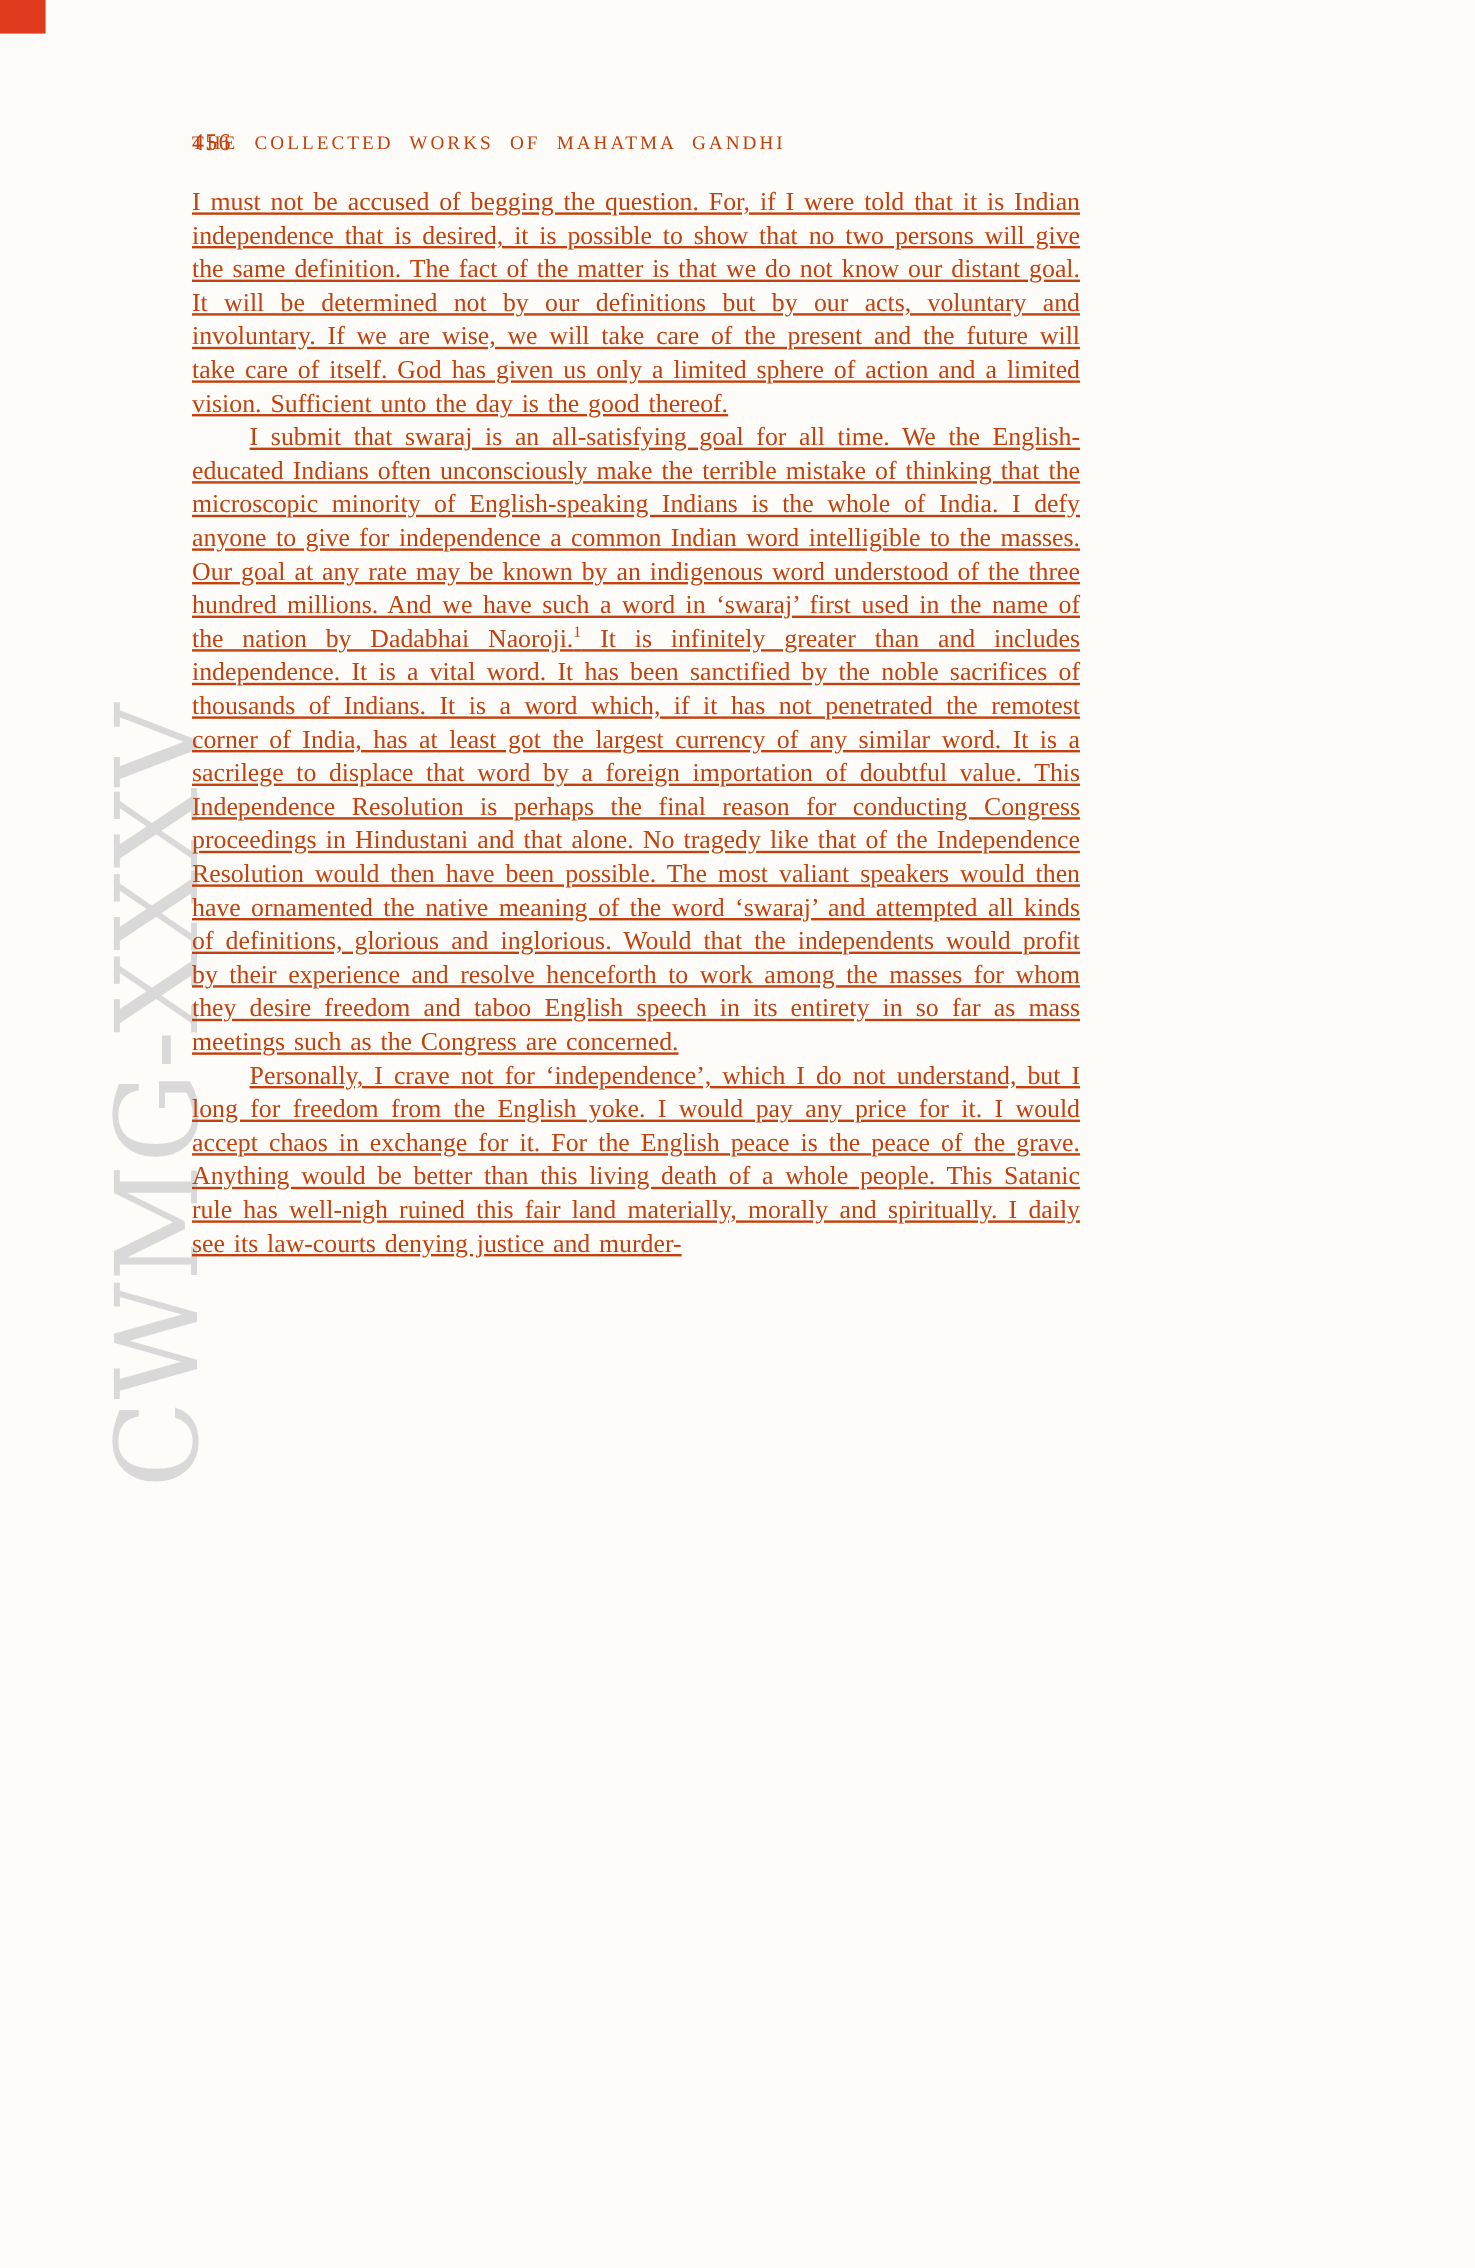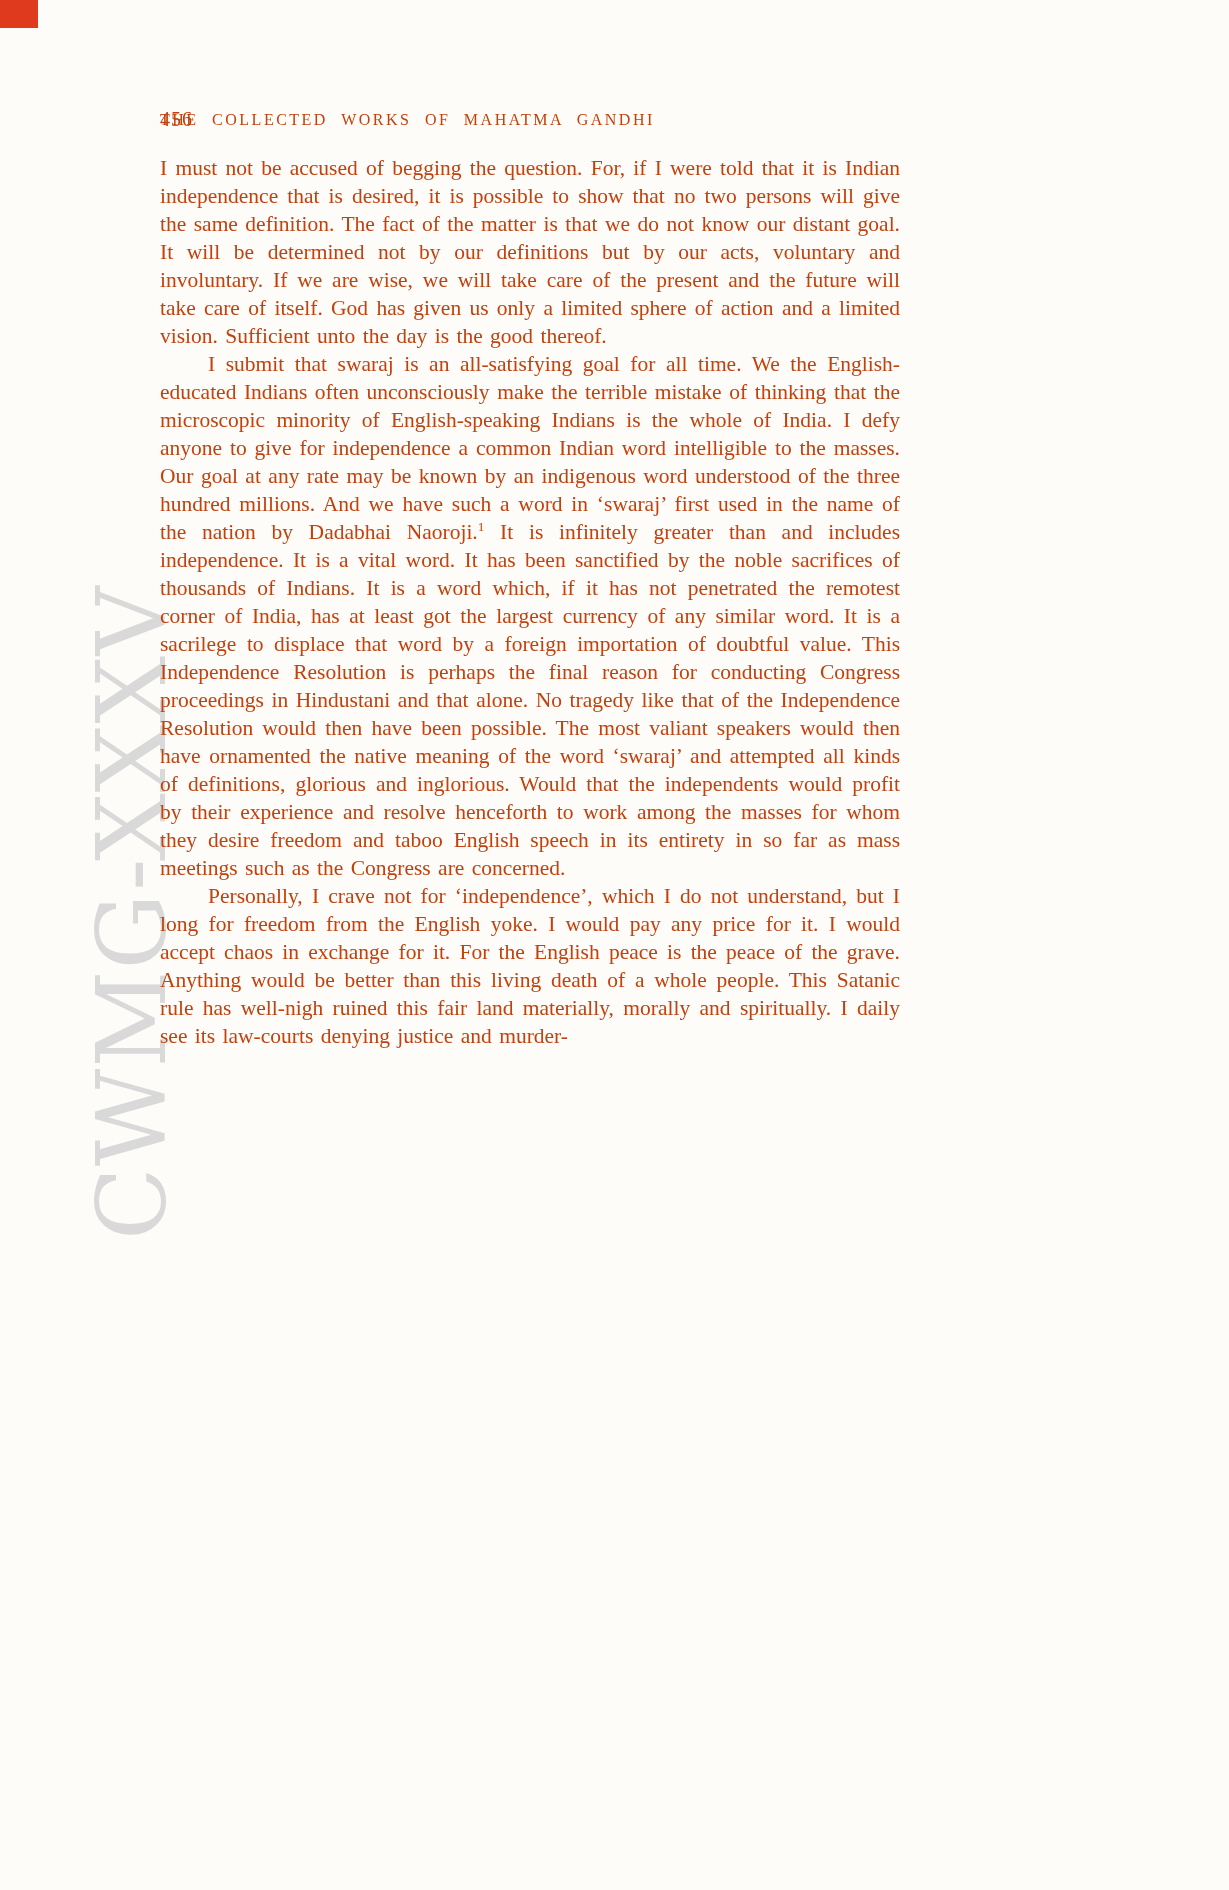--- a/index.html
+++ b/index.html
@@ -58,20 +58,21 @@
     letter-spacing: 2.5px;
     word-spacing: 7px;
     padding-top: 3px;
     white-space: nowrap;
   }
   .body-text {
     font-size: 21.5px;
     line-height: 28px;
     text-align: justify;
     word-spacing: 2px;
+    text-decoration: underline;
   }
   .para { text-indent: 48px; }
   .para.no-indent { text-indent: 0; }
   sup {
     font-size: 0.62em;
     vertical-align: super;
     line-height: 0;
   }
   .footnote {
     margin-top: 36px;

